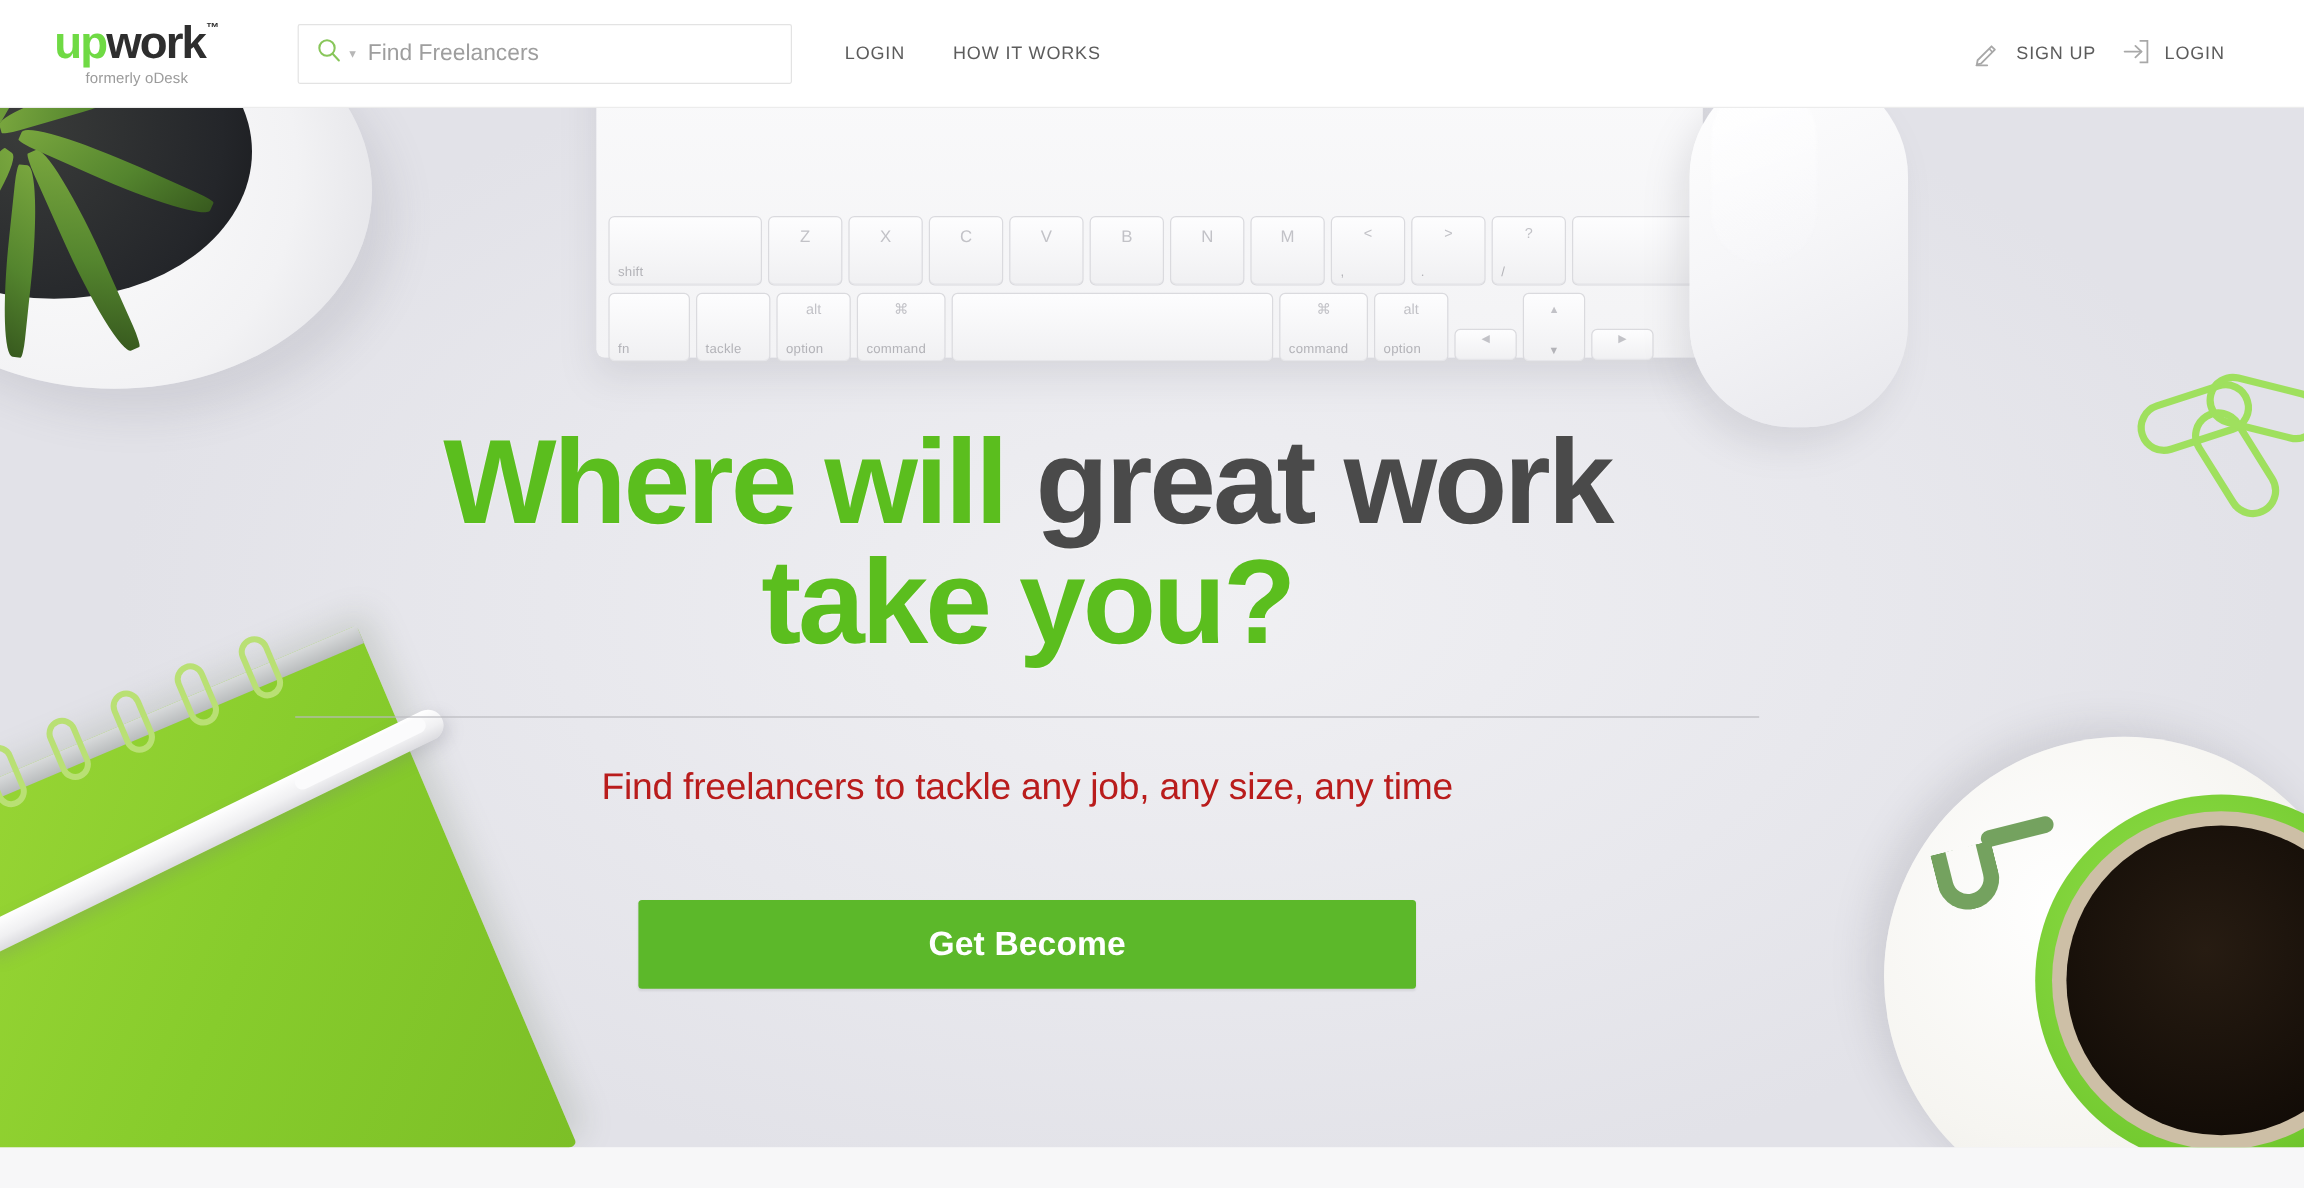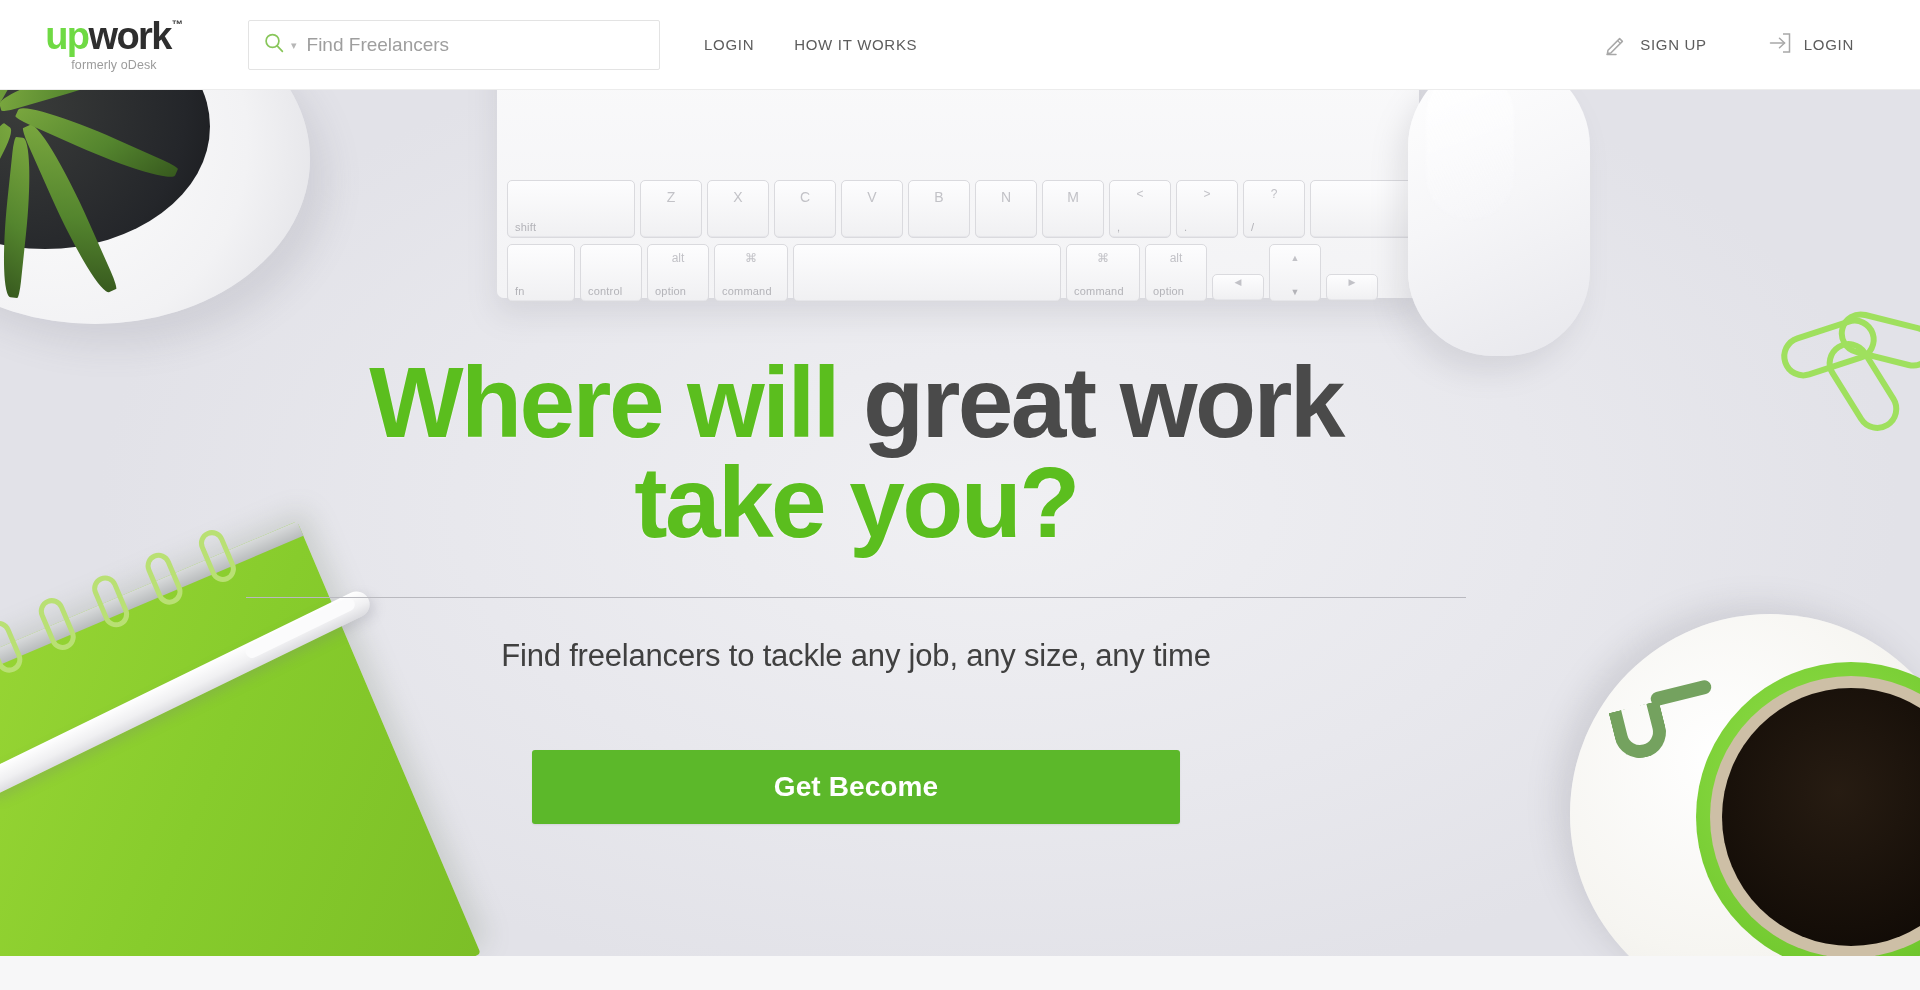--- a/index.html
+++ b/index.html
@@ -118,21 +118,21 @@
     display: flex;
     align-items: center;
     gap: 11px;
     color: #5c5c5c;
     font-size: 15px;
     letter-spacing: 0.7px;
     text-decoration: none;
     cursor: pointer;
     white-space: nowrap;
   }
-  .auth-link.signup { margin-right: 60px; }
+  .auth-link.signup { margin-right: 20px; }
   .auth-link.login  { margin-right: 42px; }
 
   .cta-outline {
     width: 332px;
     height: 56px;
     border: 1px solid #e0e0e0;
     border-radius: 2px;
     background: #fff;
     color: #6fb843;
     font-size: 19px;
@@ -368,21 +368,21 @@
   .hero-title .g { color: #5bbe1e; }
   .hero-rule {
     width: 1220px;
     height: 1px;
     background: #b9b9bf;
     margin: 45px auto 0;
   }
   .hero-sub {
     margin-top: 40px;
     font-size: 31px;
-    color: #404040;
+    color: #b91c1c;
     letter-spacing: -0.2px;
     font-weight: normal;
   }
   .btn-get-started {
     display: block;
     margin: 76px auto 0;
     width: 648px;
     height: 74px;
     background: #5cb82a;
     border: none;
@@ -516,21 +516,21 @@
           </div>
         <div class="key" style="width:140px;">
             <span class="capr">shift</span>
           </div>
       </div>
       <div class="kb-row">
         <div class="key" style="width:68px;">
             <span class="cap">fn</span>
           </div>
         <div class="key" style="width:62px;">
-            <span class="cap">control</span>
+            <span class="cap">tackle</span>
           </div>
         <div class="key" style="width:62px;">
             <span class="glyph">alt</span>
             <span class="cap">option</span>
           </div>
         <div class="key" style="width:74px;">
             <span class="glyph">⌘</span>
             <span class="cap">command</span>
           </div>
         <div class="key" style="width:268px;"></div>

